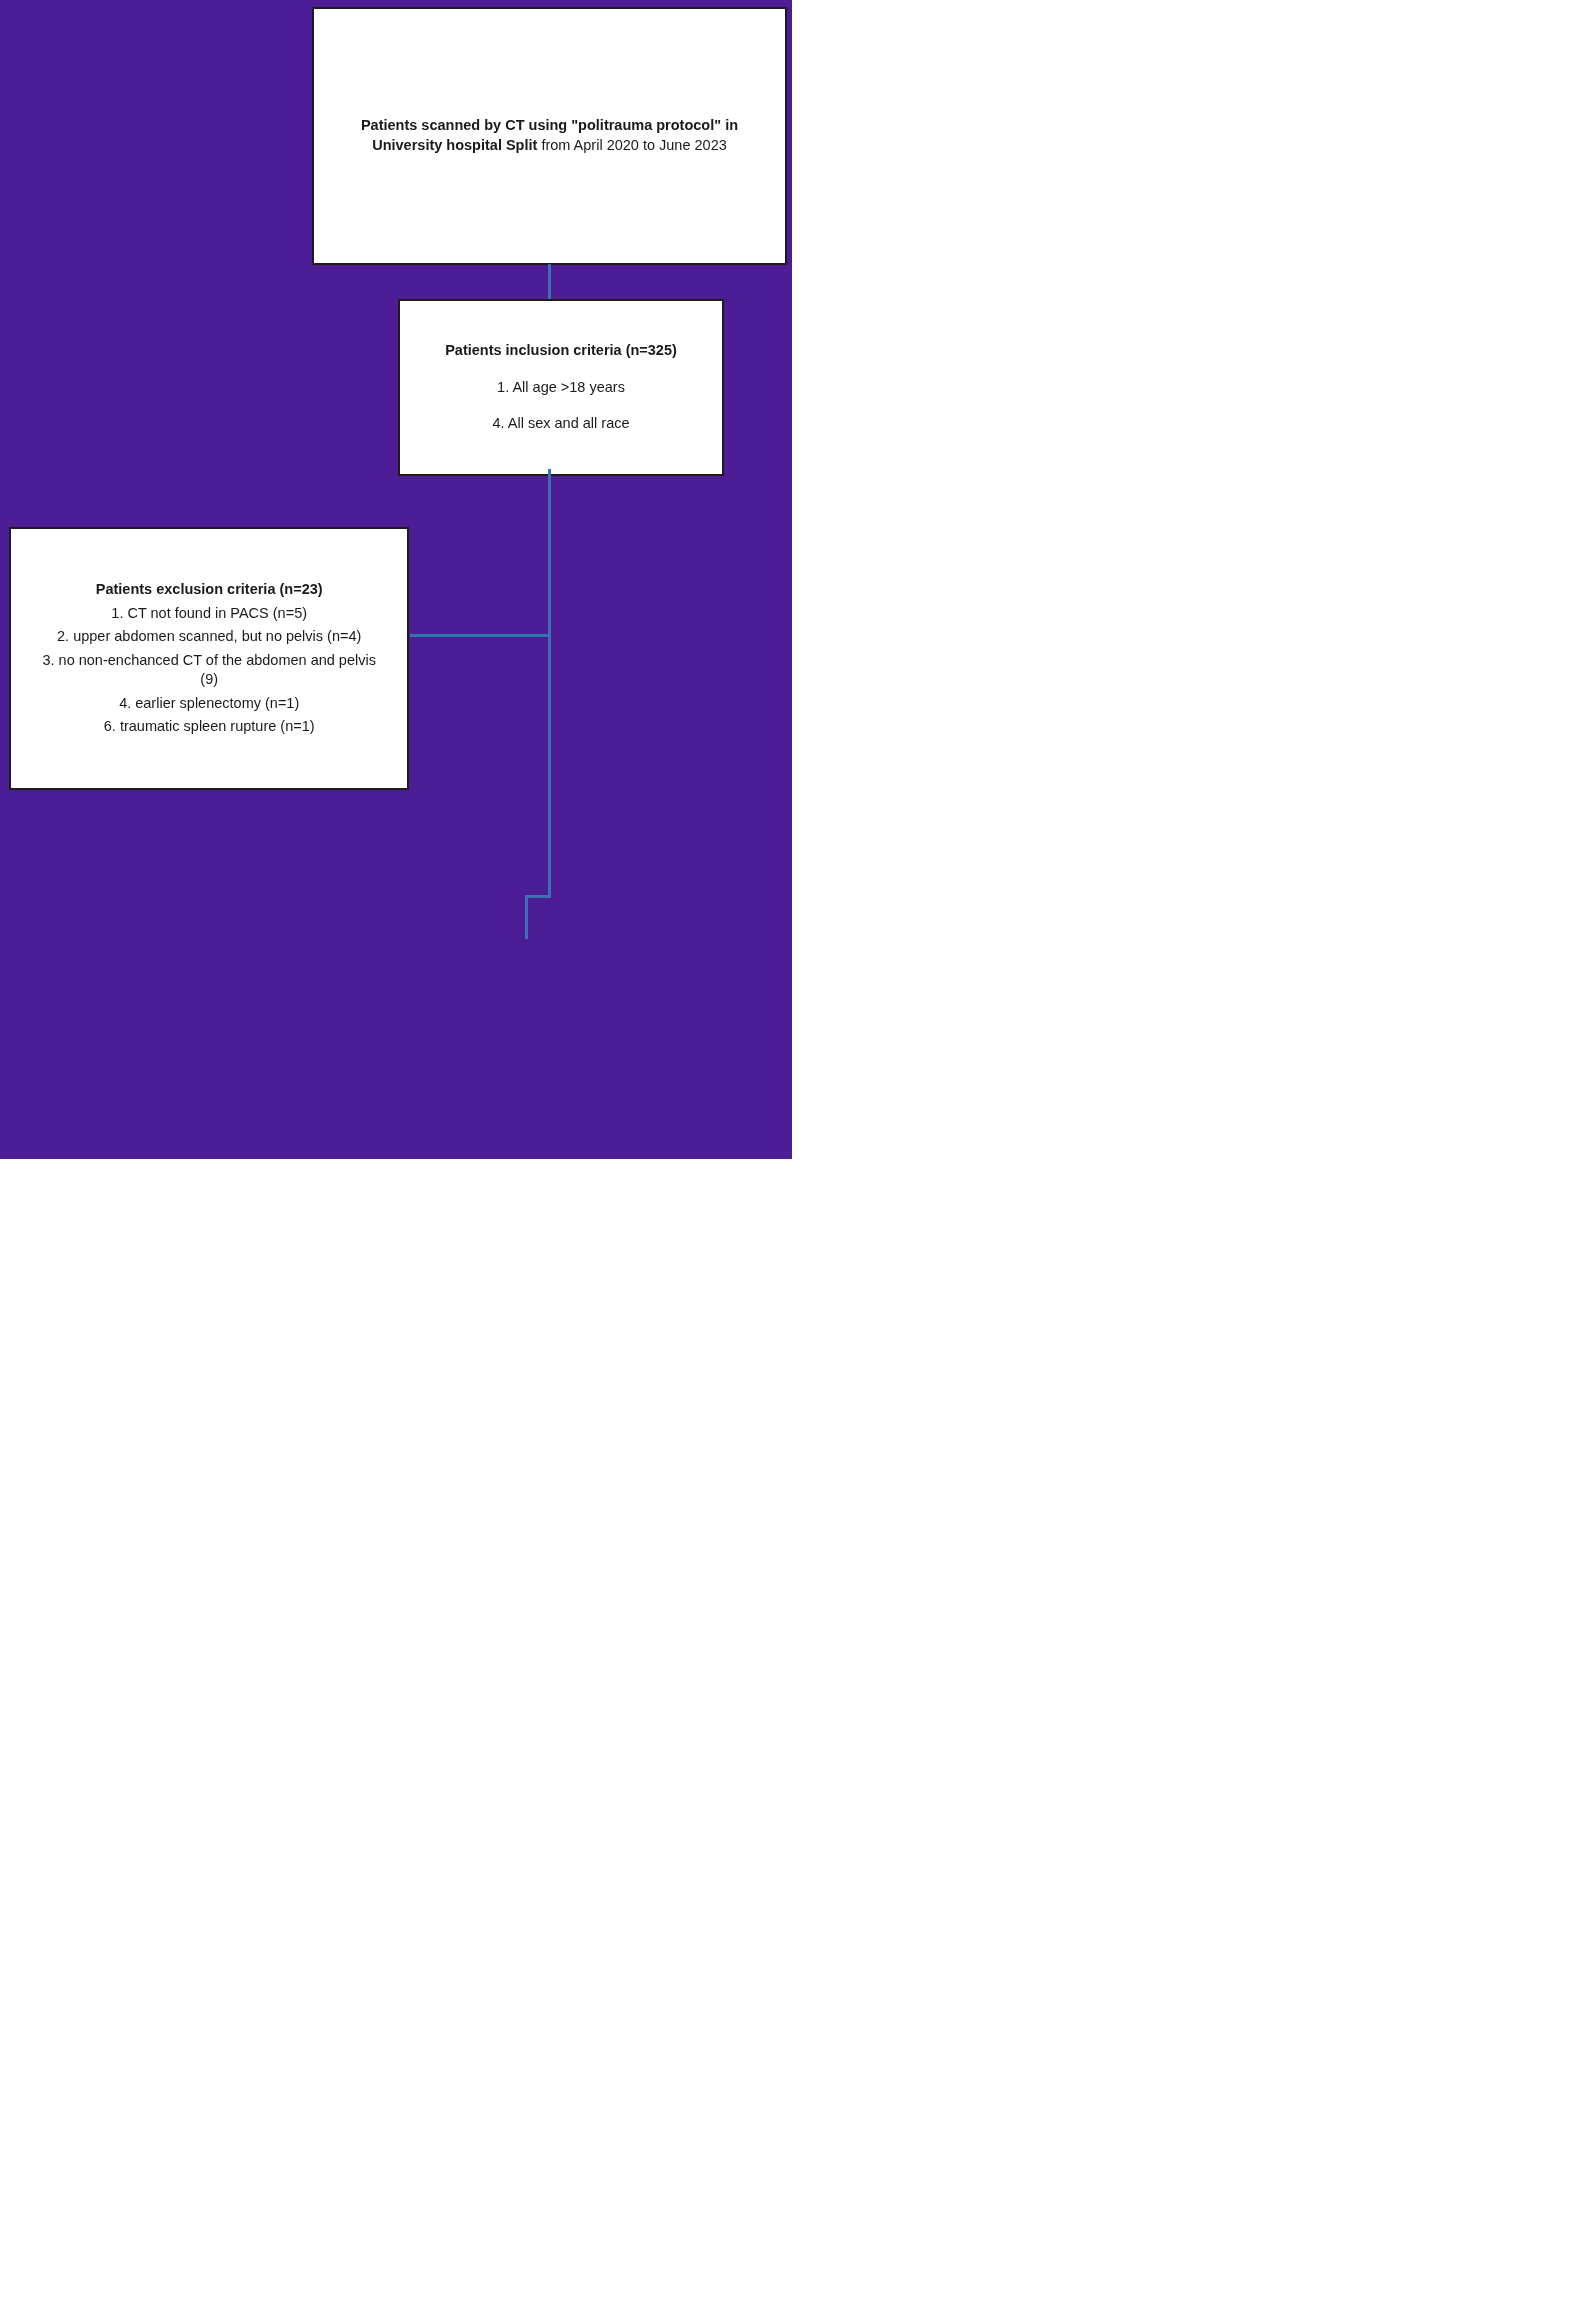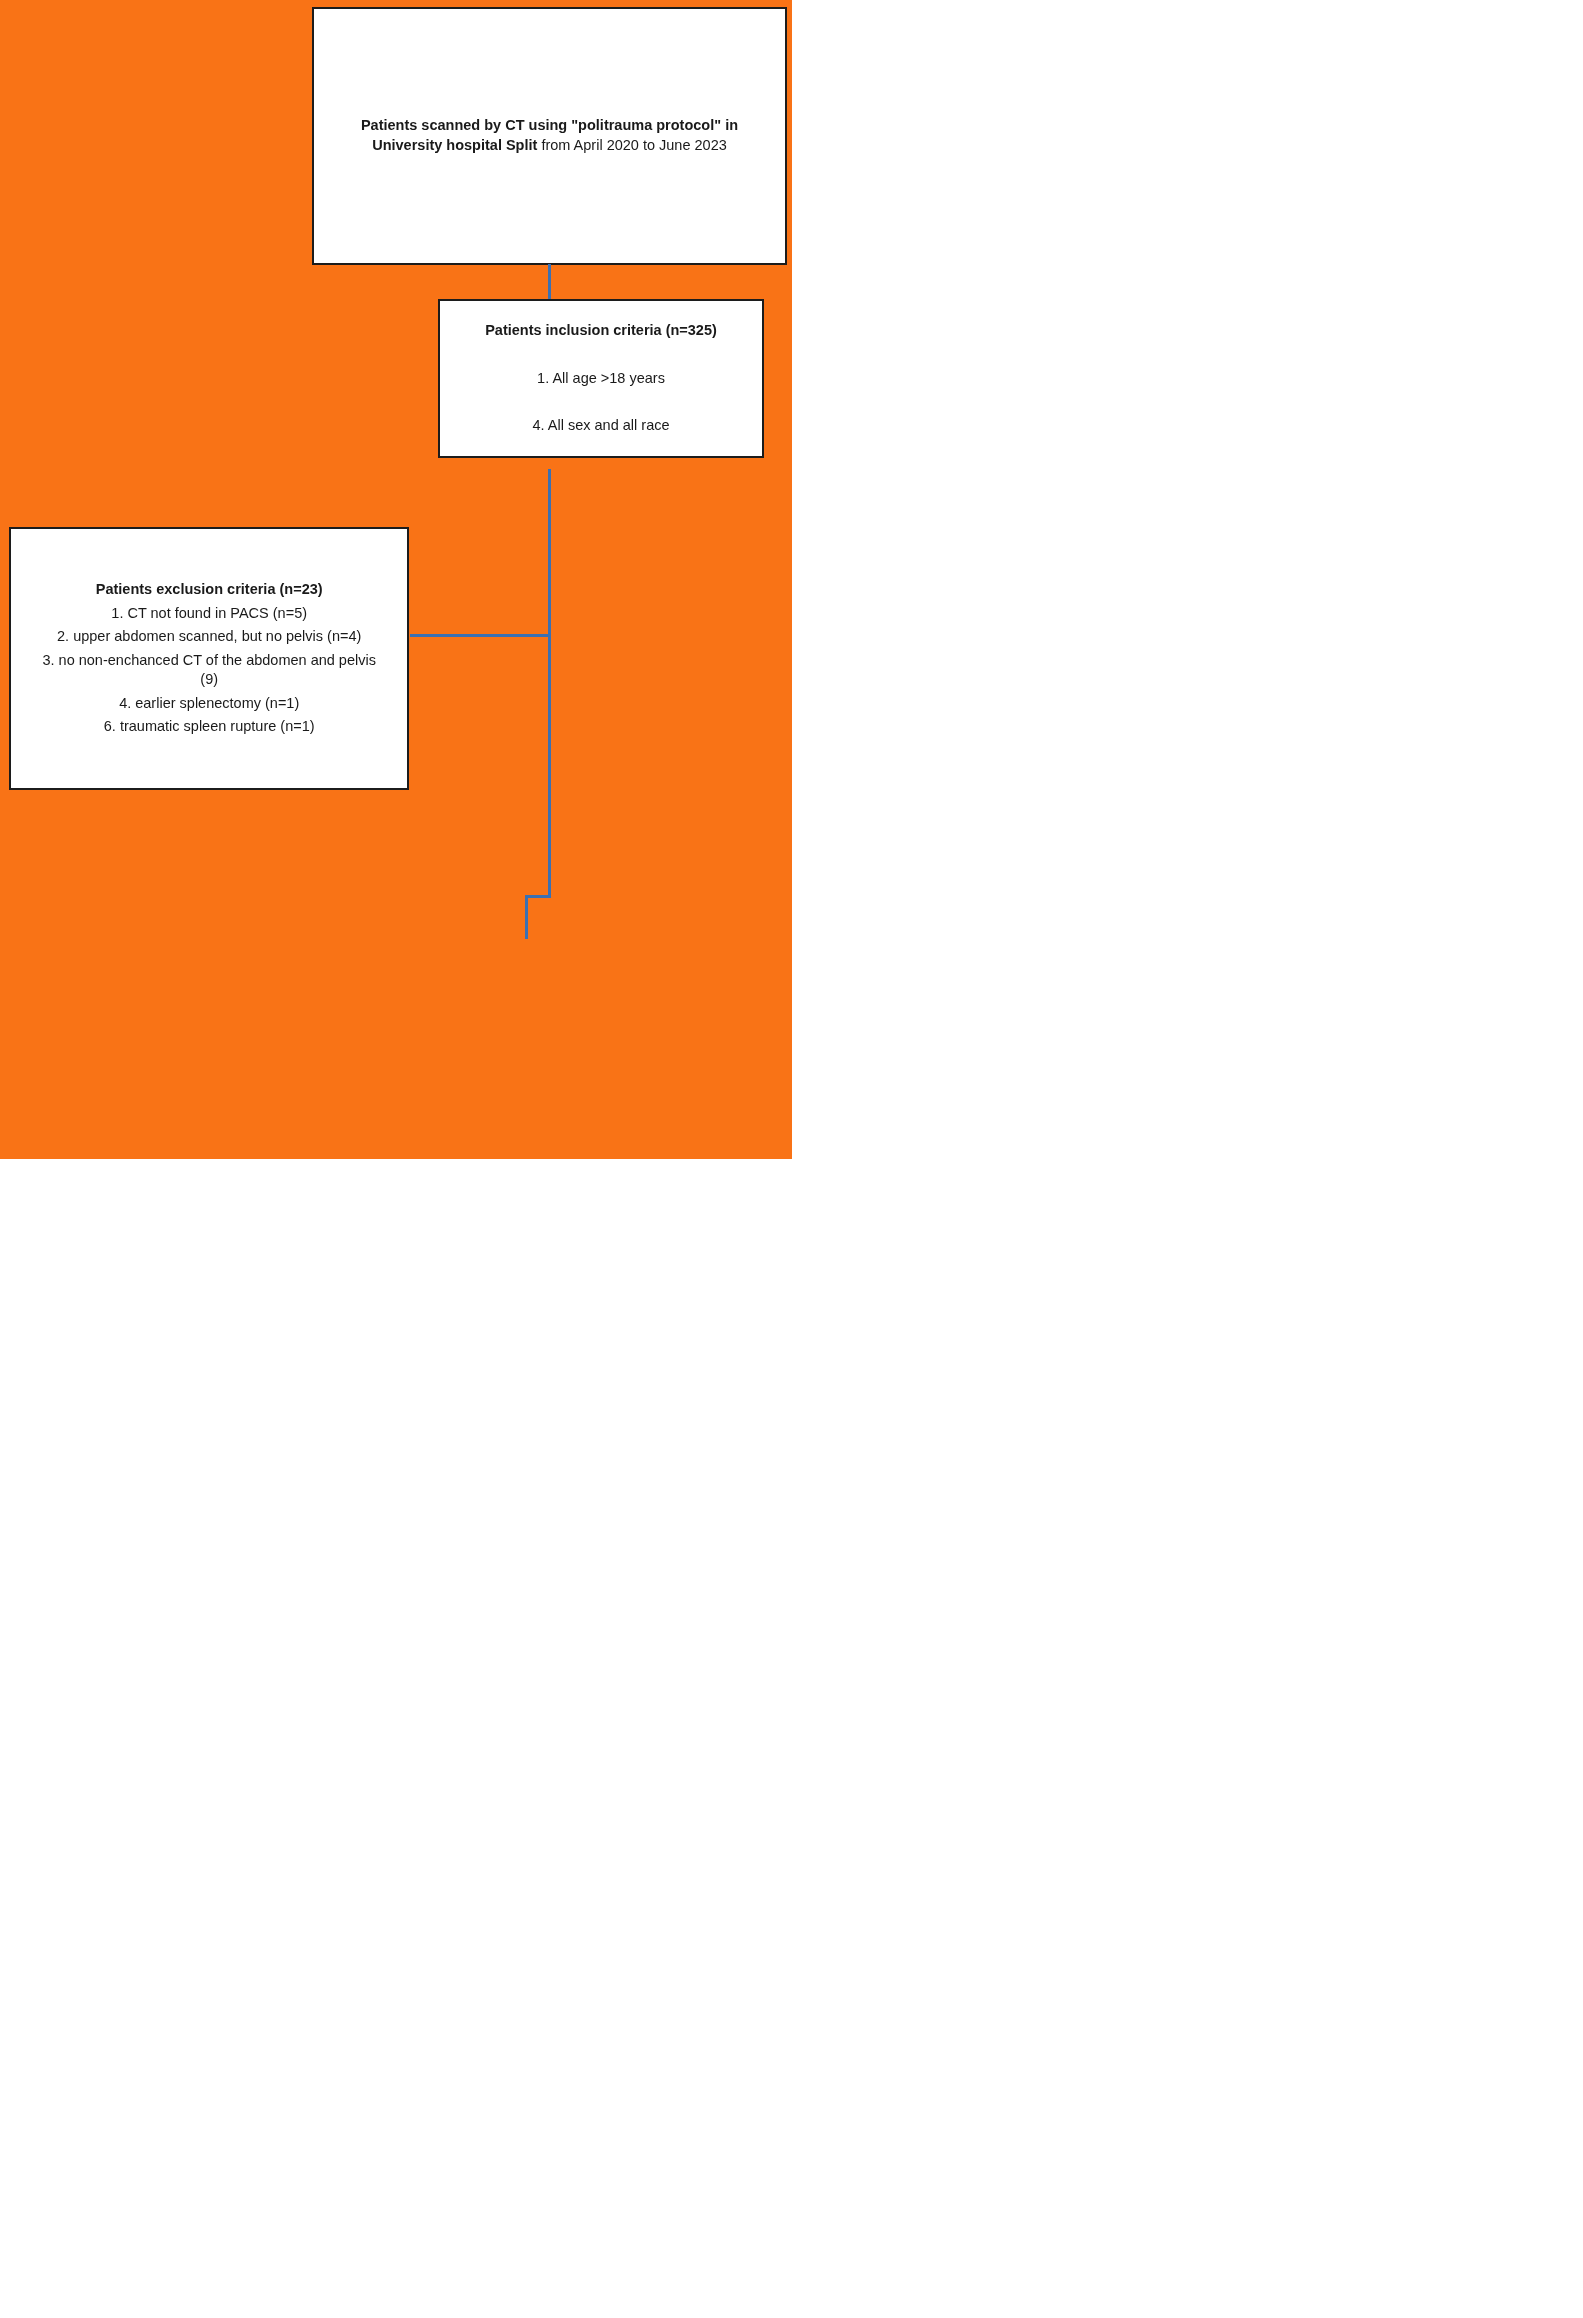--- a/index.html
+++ b/index.html
@@ -4,21 +4,21 @@
 <style>
   html, body {
     margin: 0;
     padding: 0;
     background: #ffffff;
   }
   .canvas {
     position: relative;
     width: 792px;
     height: 1159px;
-    background: #f97316;
+    background: #4c1d95;
     font-family: "Liberation Sans", sans-serif;
     color: #1a1a1a;
   }
   .box {
     position: absolute;
     background: #ffffff;
     border: 2px solid #1c1c1c;
     box-sizing: border-box;
     display: flex;
     flex-direction: column;
@@ -31,24 +31,23 @@
   .box .bold { font-weight: bold; }
   .box .line { margin: 0; }
 
   .top-box {
     left: 312px; top: 6.6px;
     width: 475px; height: 258px;
     padding: 0 10.5px;
   }
   .inclusion-box {
     left: 398px; top: 299px;
-    width: 326px; height: 159px;
+    width: 326px; height: 177px;
     padding: 0 6.6px;
-    gap: 28px;
-    margin-left: 40px;
+    gap: 17px;
   }
   .exclusion-box {
     left: 9.2px; top: 527px;
     width: 400px; height: 263px;
     padding: 0 24px;
     gap: 4px;
   }
   .final-box {
     left: 314px; top: 939px;
     width: 426px; height: 216px;

